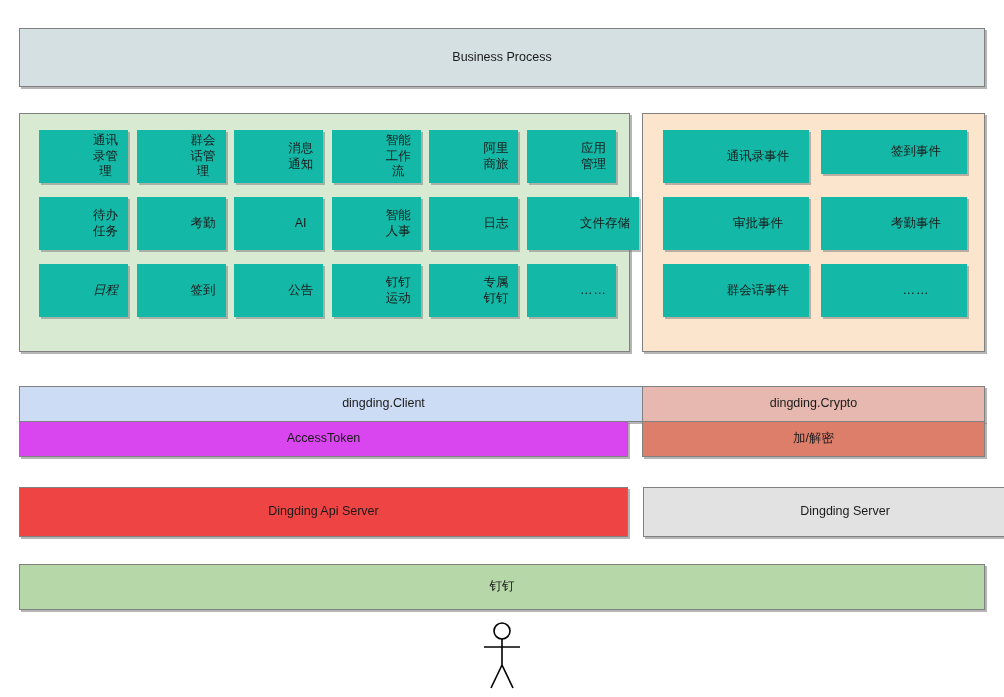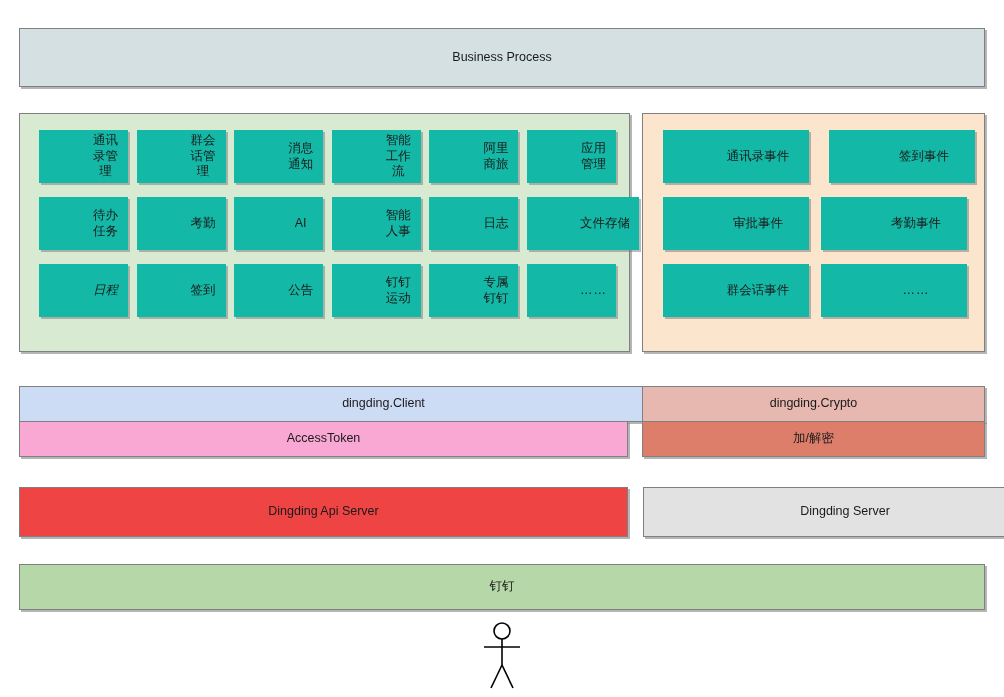--- a/index.html
+++ b/index.html
@@ -76,21 +76,21 @@
 
   
   #dingding-client {
     left: 19px; top: 386px;
     width: 729px; height: 36px;
     background: #cddcf5;
   }
   #access-token {
     left: 19px; top: 421px;
     width: 609px; height: 36px;
-    background: #f9a8d4;
+    background: #d946ef;
   }
   #dingding-crypto {
     left: 642px; top: 386px;
     width: 343px; height: 36px;
     background: #e6b8af;
   }
   #encrypt-decrypt {
     left: 642px; top: 421px;
     width: 343px; height: 36px;
     background: #dd7e6b;
@@ -147,21 +147,21 @@
       <div class="cell" style="left: 19px; top: 150px; width: 89px; height: 53px; font-style: italic;">日程</div>
       <div class="cell" style="left: 116.6px; top: 150px; width: 89px; height: 53px;">签到</div>
       <div class="cell" style="left: 214.2px; top: 150px; width: 89px; height: 53px;">公告</div>
       <div class="cell" style="left: 311.8px; top: 150px; width: 89px; height: 53px;">钉钉运动</div>
       <div class="cell" style="left: 409.4px; top: 150px; width: 89px; height: 53px;">专属钉钉</div>
       <div class="cell ellipsis" style="left: 507px; top: 150px; width: 89px; height: 53px;">……</div>
     </div>
 
   <div class="node" id="events-panel">
       <div class="cell" style="left: 20px; top: 16px; width: 146px; height: 53px;">通讯录事件</div>
-      <div class="cell" style="left: 186px; top: 16px; width: 146px; height: 53px; text-align: center;">签到事件</div>
+      <div class="cell" style="left: 178px; top: 16px; width: 146px; height: 44px; text-align: center;">签到事件</div>
       <div class="cell" style="left: 20px; top: 83px; width: 146px; height: 53px;">审批事件</div>
       <div class="cell" style="left: 178px; top: 83px; width: 146px; height: 53px;">考勤事件</div>
       <div class="cell" style="left: 20px; top: 150px; width: 146px; height: 53px;">群会话事件</div>
       <div class="cell ellipsis" style="left: 178px; top: 150px; width: 146px; height: 53px;">……</div>
     </div>
 
   <div class="node" id="dingding-client">
     <span>dingding.Client</span>
   </div>
   <div class="node" id="access-token">

